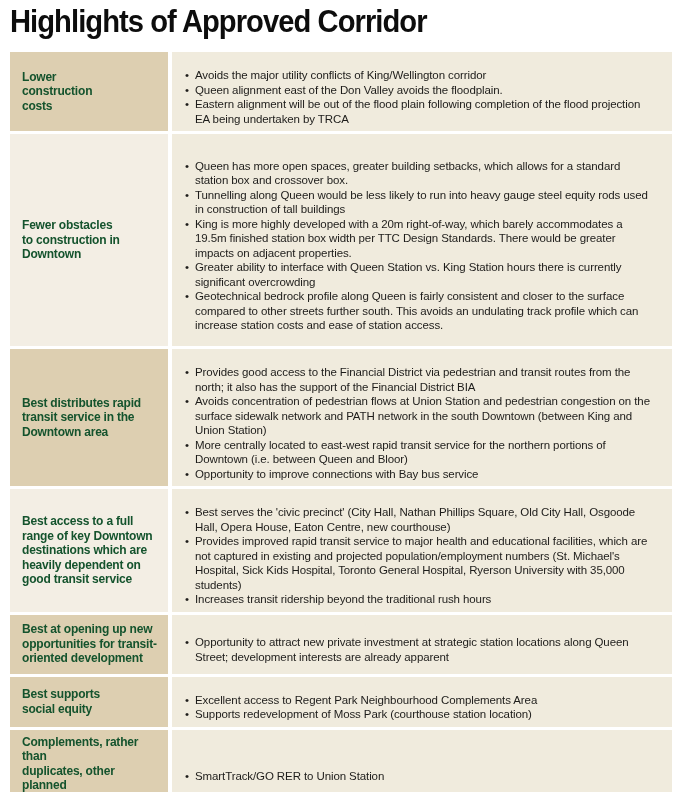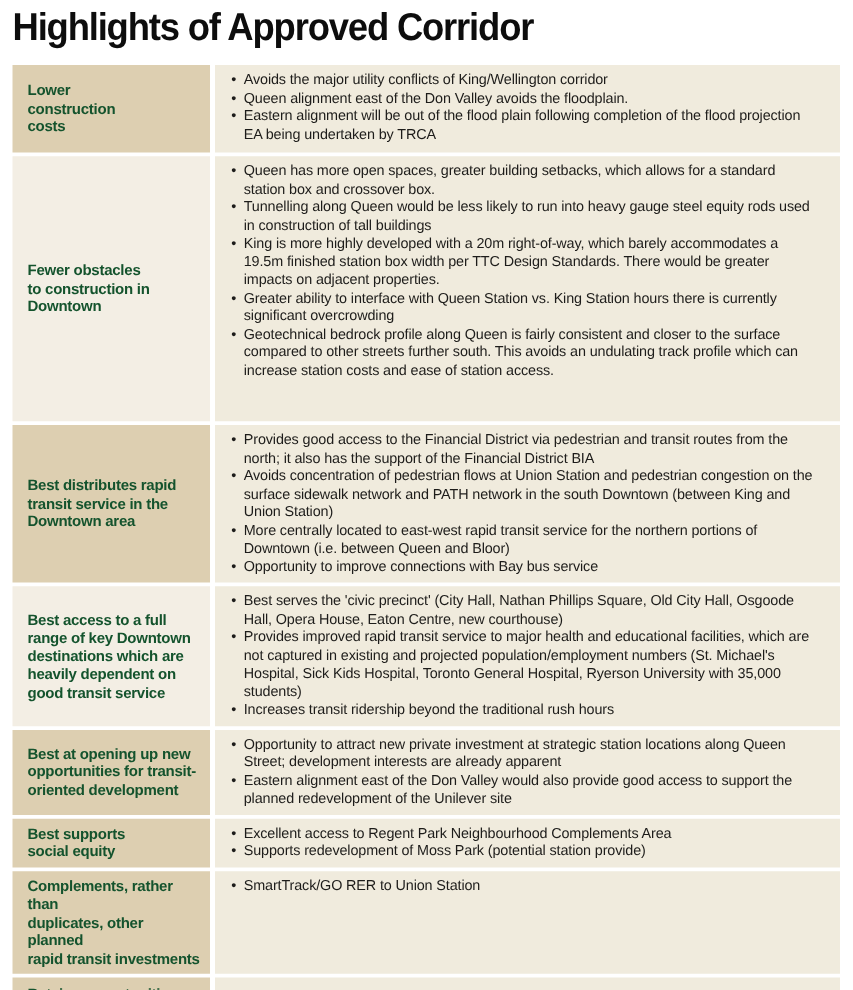--- a/index.html
+++ b/index.html
@@ -43,24 +43,25 @@
     line-height: 14.5px;
     letter-spacing: -0.2px;
     color: #14532d;
     white-space: pre-line;
   }
   .cat.tan { background: var(--tan); }
   .cat.cream { background: var(--cream); }
   ul.bullets {
     background: var(--cream-right);
     margin: 0;
-    padding: 5px 16px 5px 12px;
+    padding: 16px 16px 5px 12px;
     list-style: none;
     display: flex;
     flex-direction: column;
+    justify-content: center;
     font-size: 11.5px;
     line-height: 14.5px;
     letter-spacing: -0.1px;
     color: #1d1c1a;
   }
   ul.bullets li {
     position: relative;
     padding-left: 11px;
   }
   ul.bullets li::before {
@@ -133,30 +134,29 @@
         <li>Increases transit ridership beyond the traditional rush hours</li>
       </ul>
   </div>
 
   <div class="row">
     <div class="cat tan">Best at opening up new
 opportunities for transit-
 oriented development</div>
     <ul class="bullets">
         <li>Opportunity to attract new private investment at strategic station locations along Queen Street; development interests are already apparent</li>
-        <li>Eastern alignment east of the Don Valley would also provide good access to support the planned redevelopment of the Unilever site</li>
       </ul>
   </div>
 
   <div class="row">
     <div class="cat tan">Best supports
 social equity</div>
     <ul class="bullets">
         <li>Excellent access to Regent Park Neighbourhood Complements Area</li>
-        <li>Supports redevelopment of Moss Park (potential station provide)</li>
+        <li>Supports redevelopment of Moss Park (courthouse station location)</li>
       </ul>
   </div>
 
   <div class="row">
     <div class="cat tan">Complements, rather than
 duplicates, other planned
 rapid transit investments</div>
     <ul class="bullets">
         <li>SmartTrack/GO RER to Union Station</li>
       </ul>

